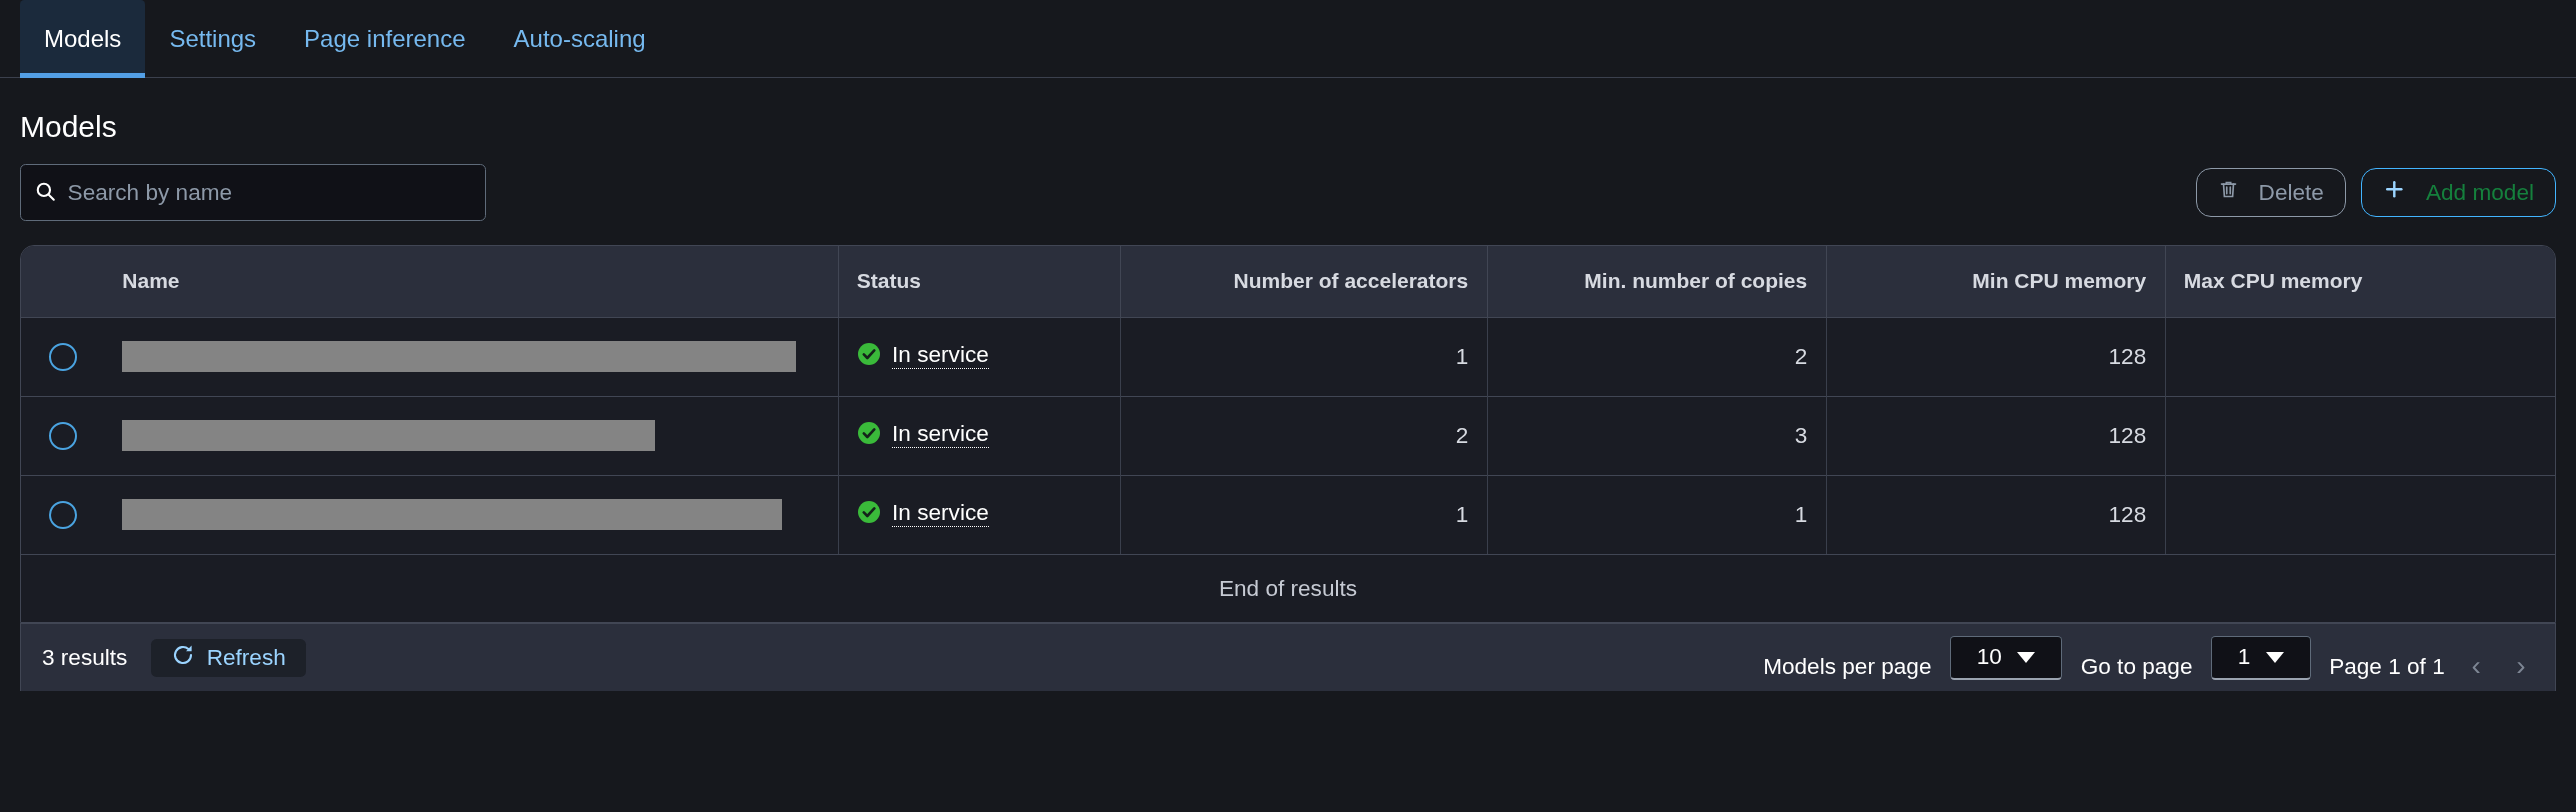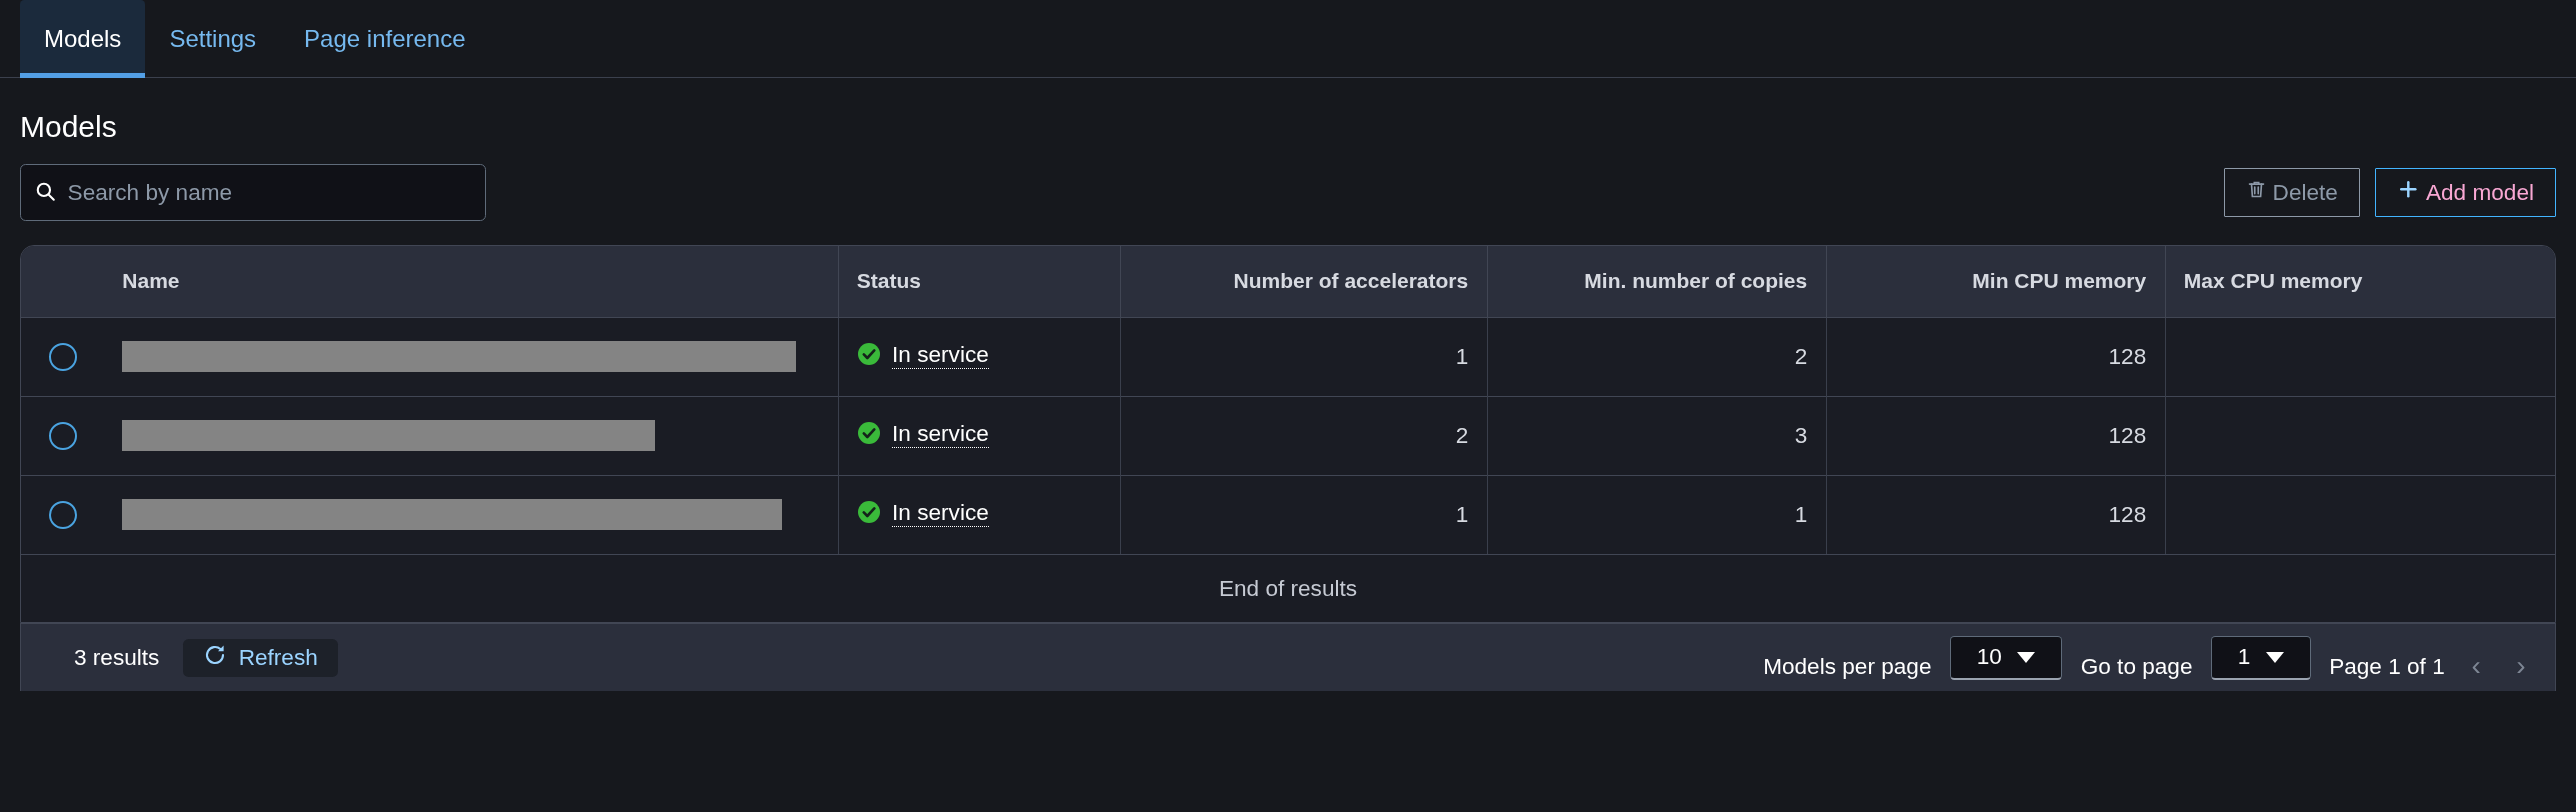--- a/index.html
+++ b/index.html
@@ -82,31 +82,31 @@
     outline: none;
     font-family: "Liberation Sans", sans-serif;
     font-size: 22.6px;
     color: #d1d5db;
   }
   .search-box input::placeholder { color: #8d99a8; }
 
   .toolbar-actions { display: flex; align-items: center; gap: 15.5px; }
 
   .btn {
-    display: flex; align-items: center; gap: 6px;
+    display: flex; align-items: center; gap: 20px;
     height: 49px;
     padding: 0 21px;
-    border-radius: 1px;
+    border-radius: 15px;
     font-size: 22.6px;
     cursor: pointer;
     white-space: nowrap;
     background: #16181d;
   }
   .btn-delete { border: 0.7px solid #8d99a8; color: #8d99a8; }
-  .btn-add { border: 1.4px solid #42b4ff; color: #f9a8d4; }
+  .btn-add { border: 1.4px solid #42b4ff; color: #15803d; }
 
   
   .table-wrap {
     border: 0.7px solid #414654;
     border-radius: 14px 14px 0 0;
     overflow: hidden;
     background: #1a1c24;
   }
   table { width: 100%; border-collapse: collapse; table-layout: fixed; }
 
@@ -178,21 +178,21 @@
     display: flex;
     align-items: center;
     height: 68px;
     background: #2b2f3c;
     border-left: 0.7px solid #414654;
     border-right: 0.7px solid #414654;
     border-top: 0.7px solid #414654;
     padding: 0 21px;
     gap: 24px;
   }
-  .results-count { font-size: 22.6px; color: #ffffff; white-space: nowrap; margin-left: 32px; }
+  .results-count { font-size: 22.6px; color: #ffffff; white-space: nowrap; }
   .refresh-btn {
     display: flex; align-items: center; gap: 11.3px;
     background: #1d2129;
     border-radius: 5.6px;
     padding: 4px 20px;
     color: #9bd4ff;
     font-size: 22.6px;
     cursor: pointer;
     white-space: nowrap;
   }
@@ -233,20 +233,23 @@
 
 <div class="tabbar">
   <div class="tab active">
     <span>Models</span>
   </div>
   <div class="tab">
     <span>Settings</span>
   </div>
   <div class="tab">
     <span>Page inference</span>
+  </div>
+  <div class="tab">
+    <span>Auto-scaling</span>
   </div>
 </div>
 
 <div class="page">
 
   <div class="page-title">Models</div>
 
   <div class="toolbar">
 
     <div class="search-box">

